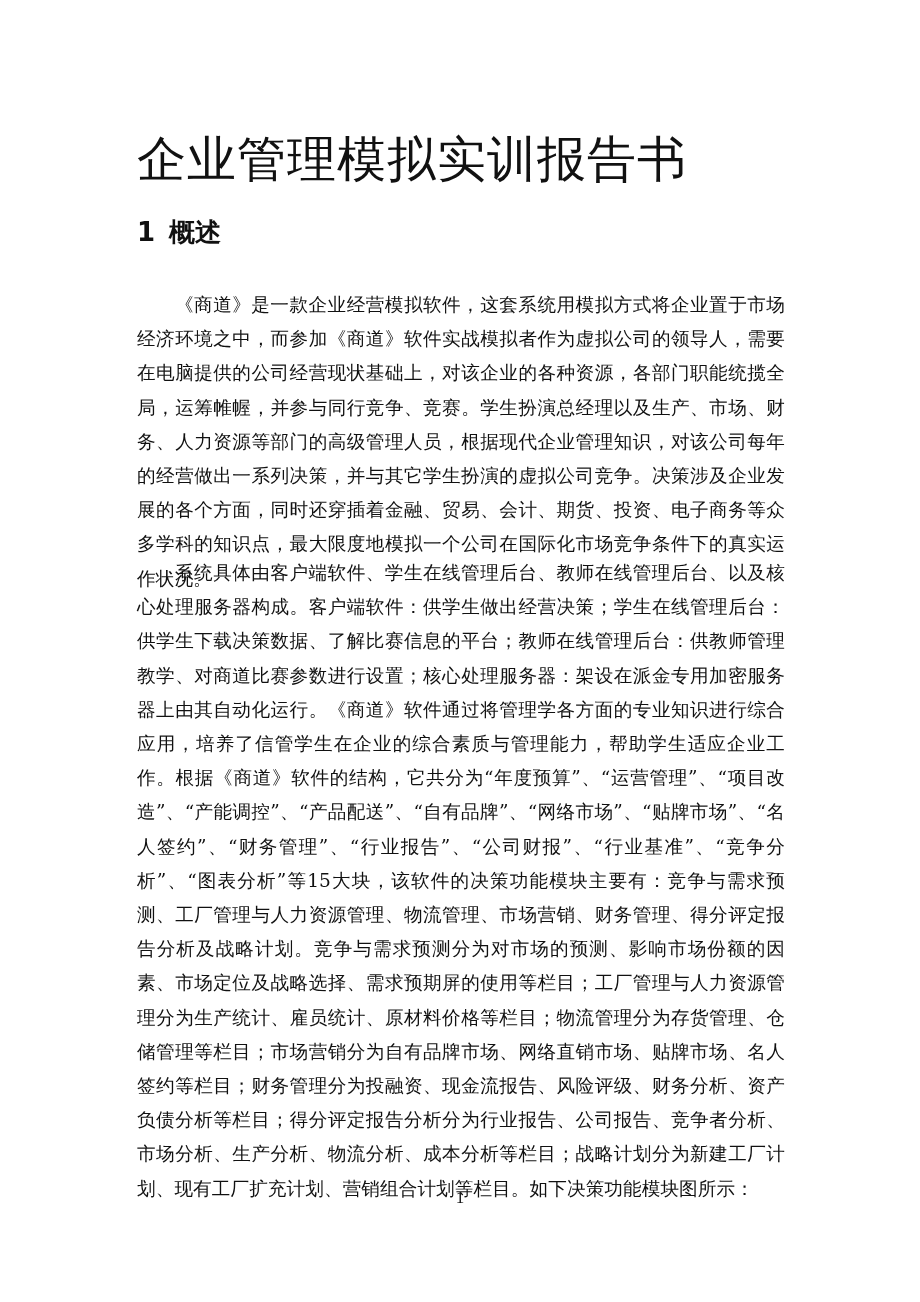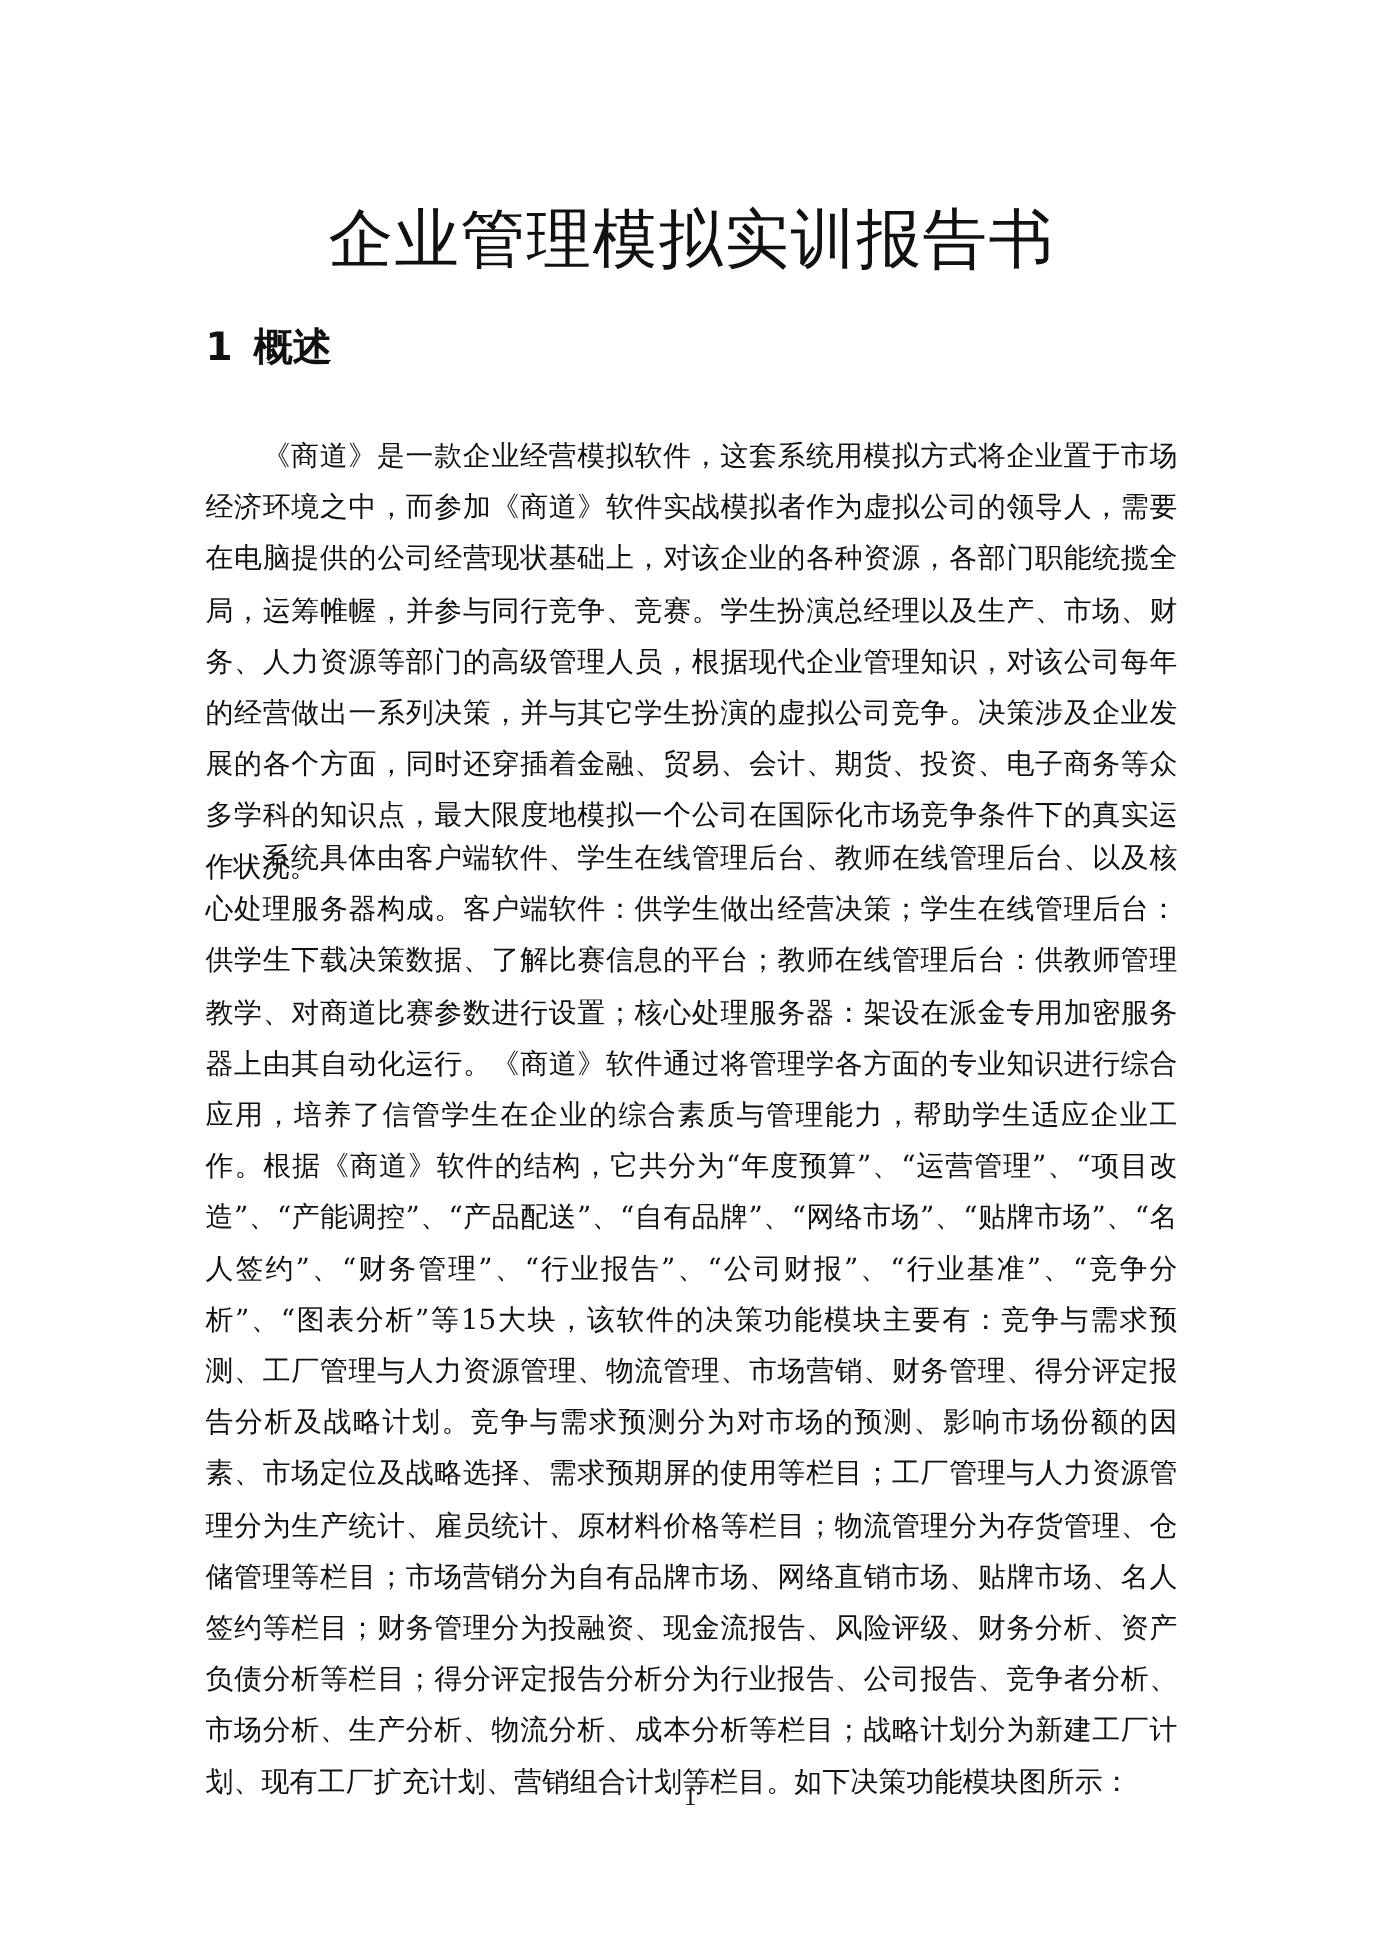--- a/index.html
+++ b/index.html
@@ -1,20 +1,20 @@
 <!DOCTYPE html>
 <html><head>
 <meta charset="utf-8">
 <style>
   html, body { margin: 0; padding: 0; background: #ffffff; }
   body { width: 920px; height: 1302px; position: relative; overflow: hidden;
          font-family: "DejaVu Serif", "Liberation Serif", serif; color: #111; }
   .page { position: absolute; left: 137px; top: 0; width: 648px; }
-  .title { position: absolute; left: 0; width: 648px; top: 133px; text-align: center;
-           font-family: "DejaVu Sans", "Liberation Sans", sans-serif; font-size: 43px;
+  .title { position: absolute; left: 0; width: 648px; top: 133px; text-align: left;
+           font-family: "DejaVu Sans", "Liberation Sans", sans-serif; font-size: 49px;
            letter-spacing: 1px; line-height: 54px; margin: 0; font-weight: normal; }
   .h1 { position: absolute; left: 0; top: 214px; font-family: "DejaVu Sans", "Liberation Sans", sans-serif;
         font-size: 26px; line-height: 36px; margin: 0; font-weight: bold; }
   .h1 .num { margin-right: 14px; }
   .para { position: absolute; left: 0; width: 648px; margin: 0; font-size: 18.6px;
           line-height: 34.2px; text-align: justify; text-indent: 38px; letter-spacing: 0.1px; }
   .p1 { top: 268px; margin-top: 20px; }
   .p2 { top: 556px; }
   .pagenum { position: absolute; left: 0; width: 920px; top: 1188px; text-align: center;
              font-family: "Liberation Serif", serif; font-size: 17px; }

